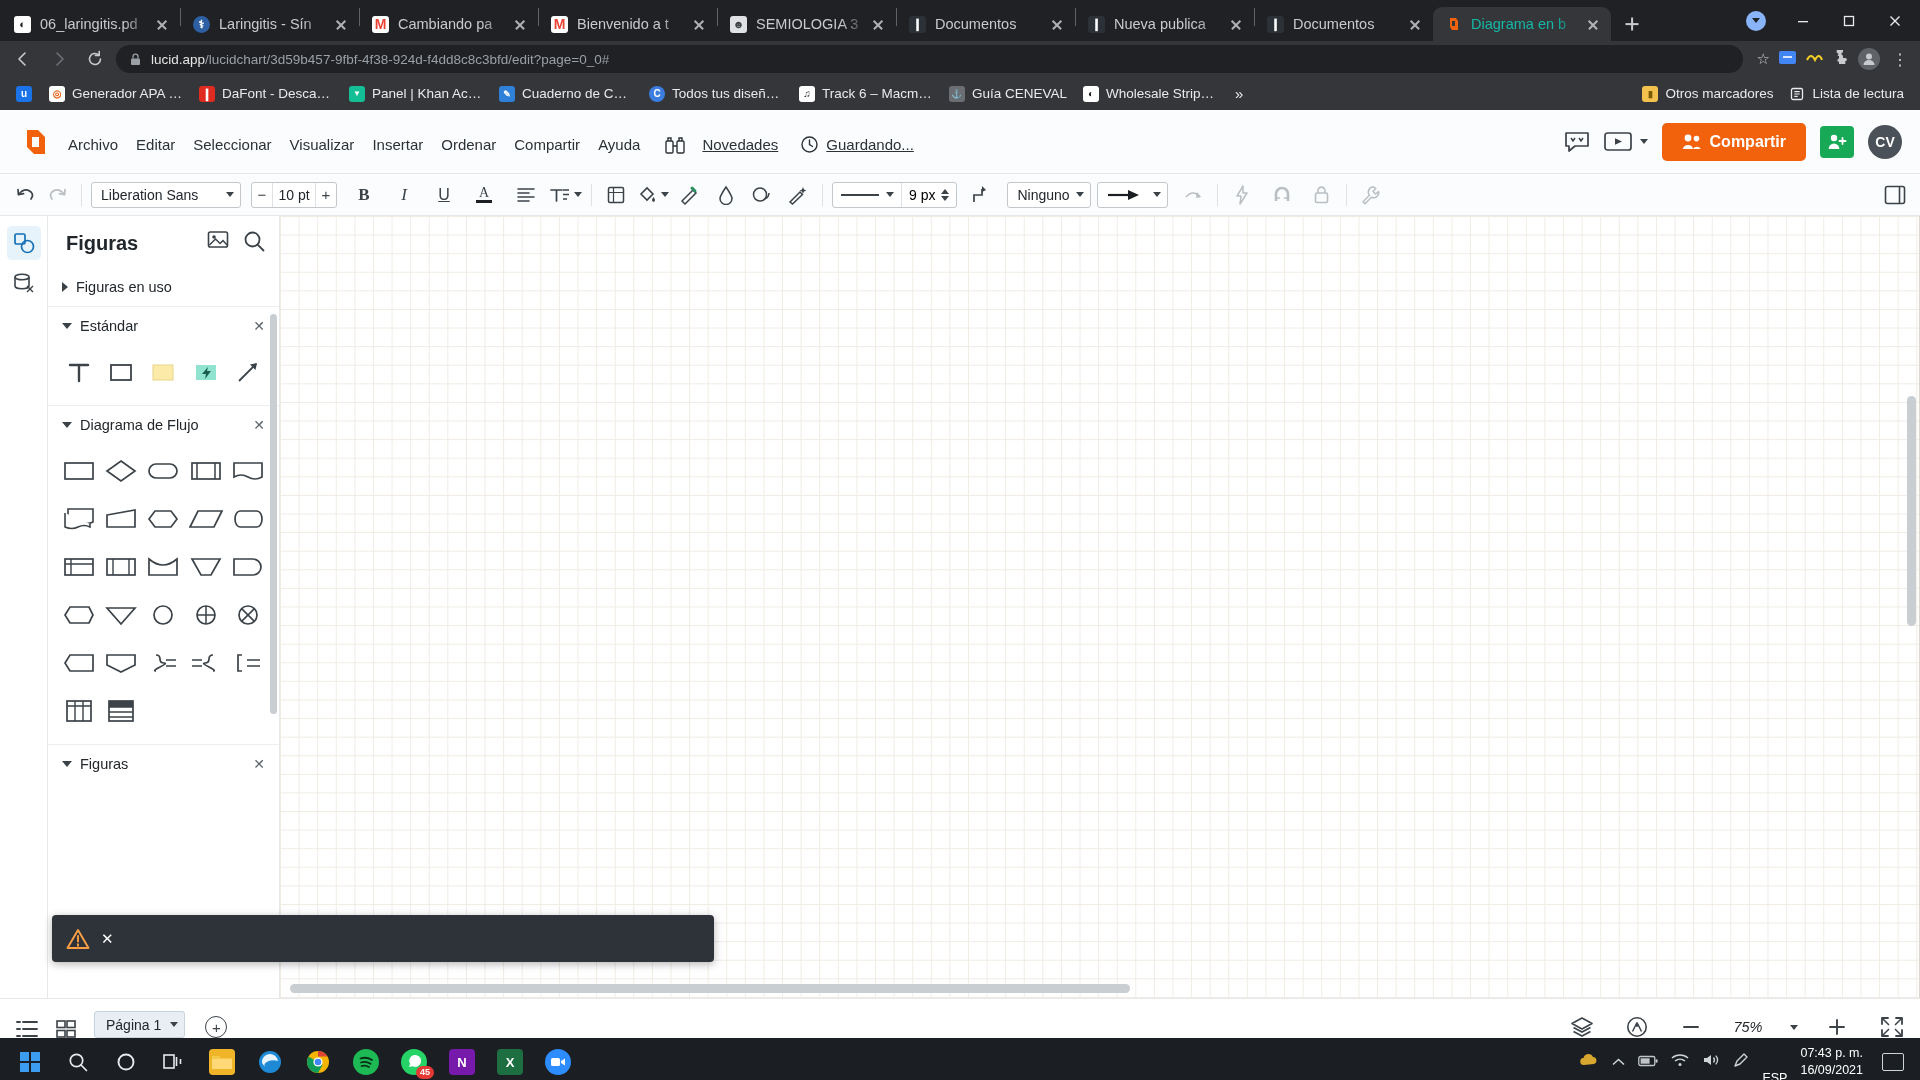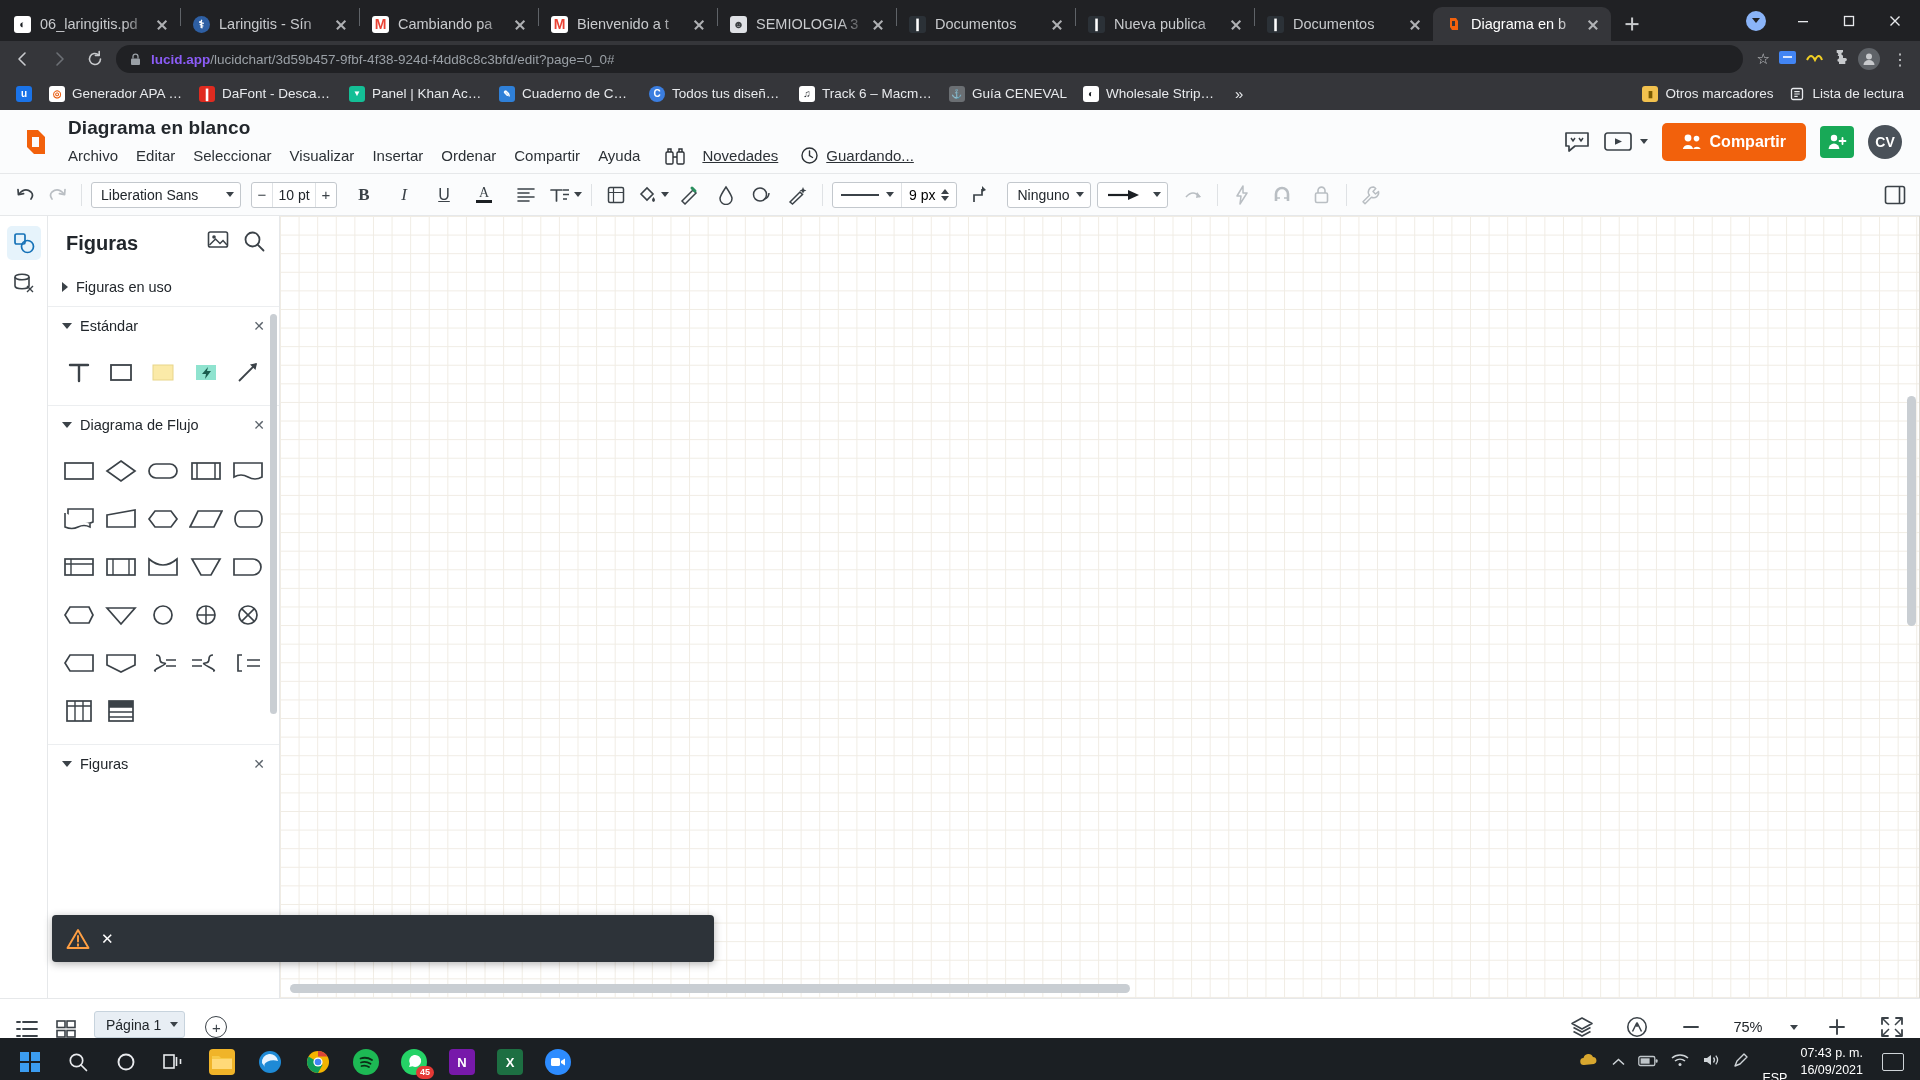--- a/index.html
+++ b/index.html
@@ -17,21 +17,21 @@
   .tabstrip {
     height: 41px; display: flex; align-items: flex-end;
     background: #202124; padding-left: 2px; position: relative;
   }
   .tab {
     height: 34px; width: 178px; display: flex; align-items: center;
     padding: 0 8px 0 12px; border-radius: 9px 9px 0 0;
     position: relative; color: #c8cacd; font-size: 14.5px;
     flex: 0 0 auto;
   }
-  .tab.active { background: #35363a; color: #ffffff; }
+  .tab.active { background: #35363a; color: #14b8a6; }
   .tab .favicon {
     width: 17px; height: 17px; flex: 0 0 17px; margin-right: 9px;
     border-radius: 3px; display: flex; align-items: center;
     justify-content: center; font-size: 11px; font-weight: bold;
     color: #fff; overflow: hidden;
   }
   .tab .tlabel {
     flex: 1 1 auto; white-space: nowrap; overflow: hidden;
     -webkit-mask-image: linear-gradient(to right, #000 75%, transparent 100%);
     mask-image: linear-gradient(to right, #000 75%, transparent 100%);
@@ -90,21 +90,21 @@
   }
   .navbtn.dim { color: #6c7075; }
   .urlbar {
     flex: 1 1 auto; height: 28px; background: #202124;
     border-radius: 14px; display: flex; align-items: center;
     padding: 0 10px 0 14px; color: #9aa0a6; font-size: 13.5px;
     min-width: 0;
   }
   .urlbar .lockico { margin-right: 10px; display: flex; }
   .urltext { white-space: nowrap; overflow: hidden; }
-  .urltext b { color: #8b5cf6; font-weight: 700; }
+  .urltext b { color: #e5e5e5; font-weight: 400; }
   .omni-right { display: flex; align-items: center; margin-left: 6px; }
   .omni-right > * { margin-left: 8px; }
   .star { color: #c8cacd; font-size: 15px; }
   .avatarsm {
     width: 22px; height: 22px; border-radius: 50%;
     background: #5f6368; display: flex; align-items: center;
     justify-content: center; font-size: 10px; color: #e8eaed;
   }
   .kebab { color: #c8cacd; font-size: 16px; letter-spacing: 0; padding: 0 4px; }
 
@@ -304,21 +304,21 @@
   .pagetab {
     height: 27px; background: #e8eef4; border: 1px solid #c7d3dd; border-radius: 3px;
     display: flex; align-items: center; padding: 0 6px 0 11px;
     font-size: 14px; color: #22272c; gap: 9px; margin-left: 4px;
   }
   .addpage {
     width: 22px; height: 22px; border-radius: 50%; border: 1.6px solid #3b4248;
     display: flex; align-items: center; justify-content: center;
     color: #3b4248; font-size: 15px; margin-left: 10px;
   }
-  .bb-right { margin-left: auto; display: flex; align-items: center; gap: 24px; }
+  .bb-right { margin-left: auto; display: flex; align-items: center; gap: 24px; font-style: italic; }
   .zoomlevel { font-size: 14.5px; color: #22272c; min-width: 36px; text-align: center; }
 
   
   .taskbar {
     height: 48px; background: #1b1f23; display: flex; align-items: center;
     padding: 0 6px; color: #fff;
   }
   .tbi {
     width: 48px; height: 48px; display: flex; align-items: center;
     justify-content: center; position: relative;
@@ -545,21 +545,20 @@
 
   <div class="lc-header">
     <span class="lc-logo">
       <svg width="36" height="36" viewBox="0 0 36 36">
         <path d="M9 6 L20 6 L27 13 L27 30 L16 30 L9 23 Z" fill="#f2610c"></path>
         <path d="M14 13 L21 13 L21 23 L14 23 Z" fill="#fbfcfd"></path>
       </svg>
     </span>
 
     <div class="lc-head-mid">
-      <div class="doc-title">Diagrama en blanco</div>
       <div class="menubar">
         <span class="menuitem">Archivo</span>
         <span class="menuitem">Editar</span>
         <span class="menuitem">Seleccionar</span>
         <span class="menuitem">Visualizar</span>
         <span class="menuitem">Insertar</span>
         <span class="menuitem">Ordenar</span>
         <span class="menuitem">Compartir</span>
         <span class="menuitem">Ayuda</span>
         <span class="binoc">

